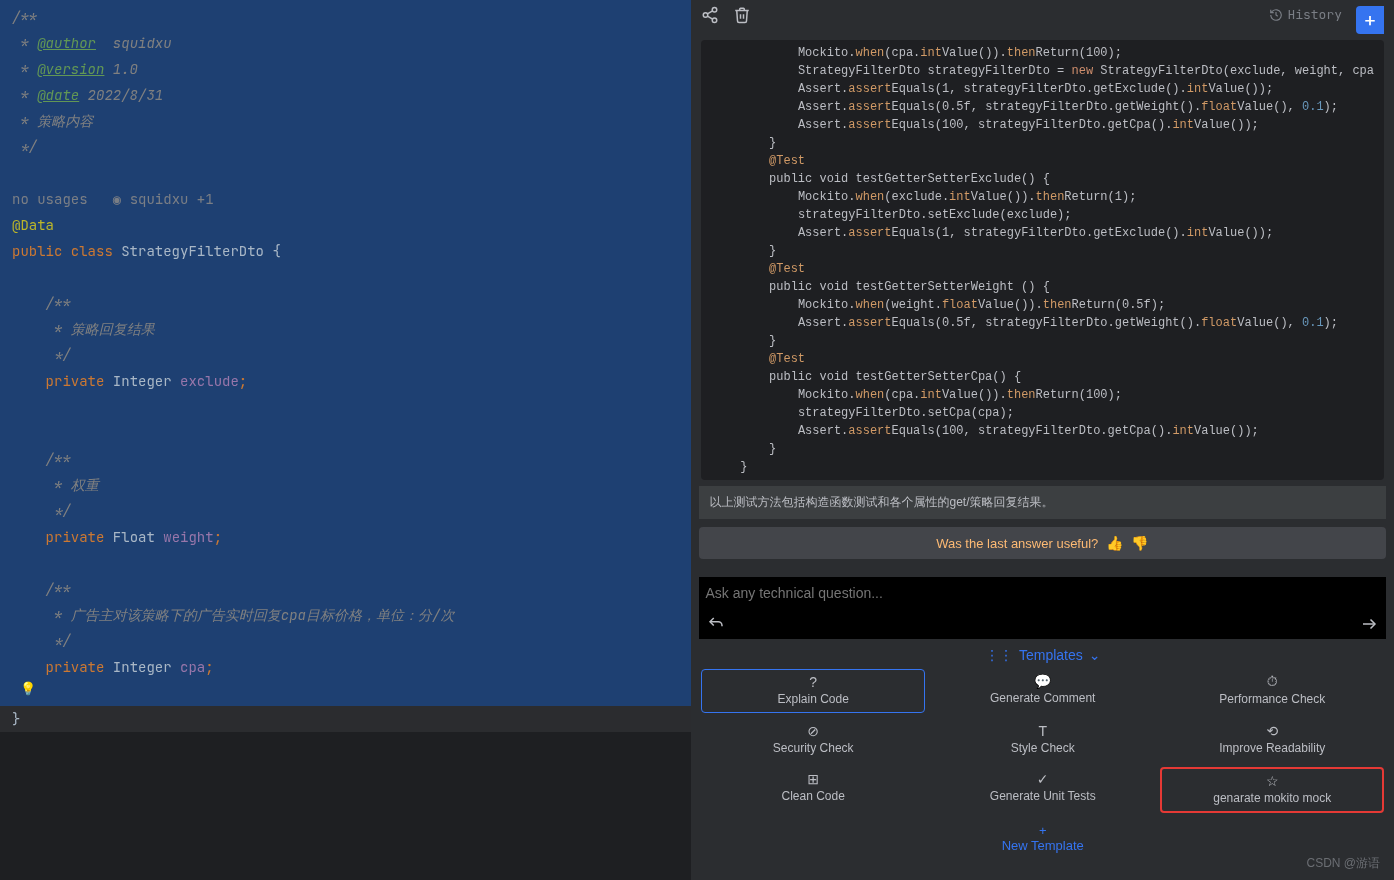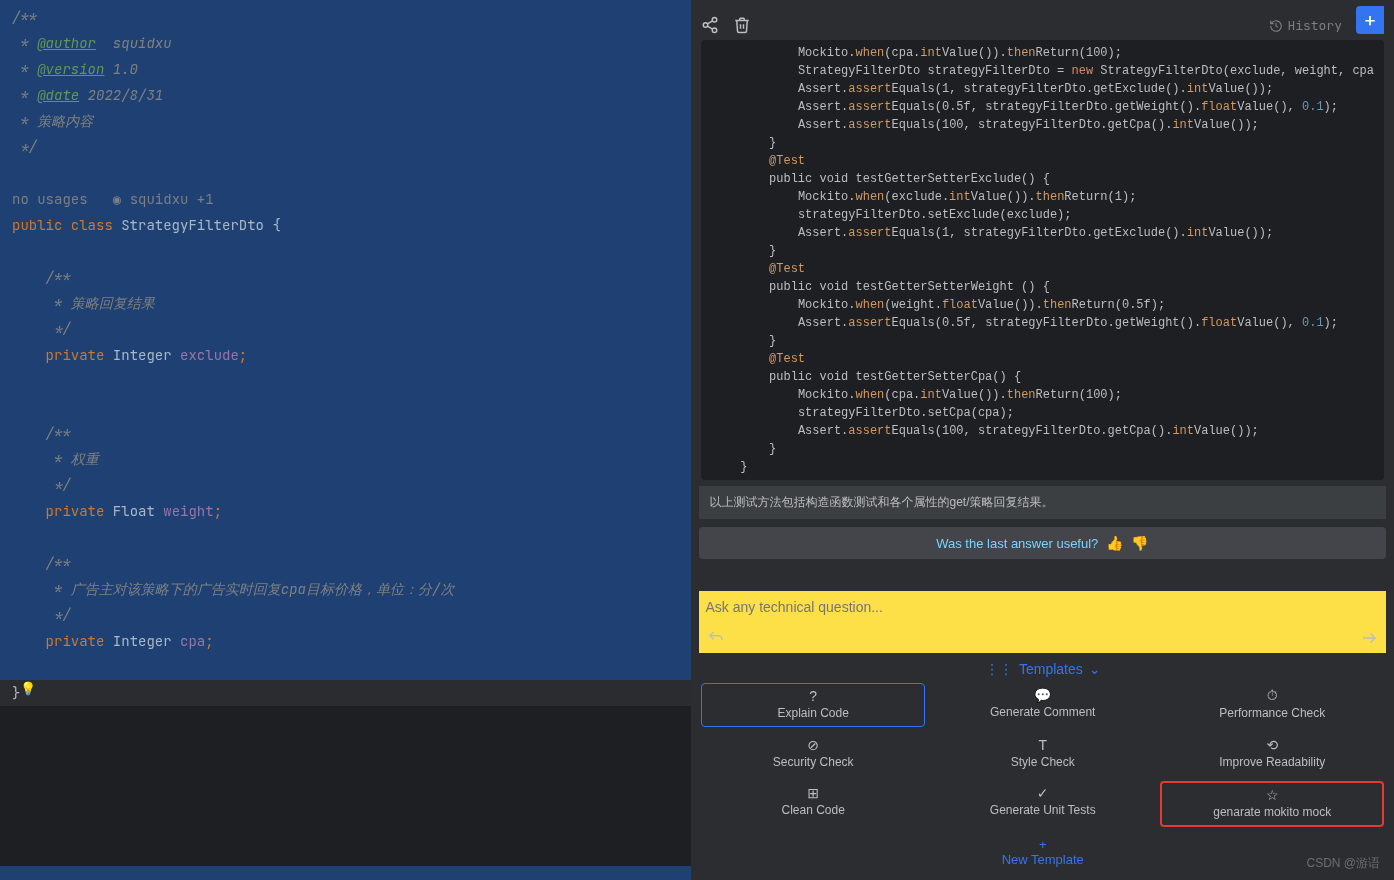--- a/index.html
+++ b/index.html
@@ -46,21 +46,21 @@
 .c-semicolon { color: #cc7832; }
 
 .right-pane {
   flex: 1;
   background: #2b2d30;
   display: flex;
   flex-direction: column;
 }
 .rp-toolbar {
   display: flex;
-  align-items: flex-end;
+  align-items: flex-start;
   padding: 6px 10px;
   gap: 14px;
   background: #2b2d30;
 }
 .rp-toolbar .spacer { flex: 1; }
 .rp-icon { color: #bcbec4; font-size: 16px; cursor: pointer; }
 .rp-history { color: #7a7e85; font-size: 13px; display: flex; align-items: center; gap: 4px; cursor: pointer;}
 .rp-plus {
   background: #3574f0;
   color: #fff;
@@ -90,33 +90,33 @@
   padding: 8px 10px;
   background: #3c3f41;
   color: #bcbec4;
   font-size: 12px;
   font-family: sans-serif;
 }
 .rp-useful {
   margin: 8px 8px;
   padding: 8px 10px;
   background: #43454a;
-  color: #7dd3fc;
+  color: #fdba74;
   text-align: center;
   font-size: 13px;
   font-family: sans-serif;
   display: flex;
   justify-content: center;
   align-items: center;
   gap: 8px;
   border-radius: 4px;
 }
 .rp-input {
-  margin: 24px 8px 0 8px;
-  background: #fde047;
+  margin: 10px 8px 0 8px;
+  background: #000000;
 }
 .rp-input input {
   width: 100%;
   background: transparent;
   border: none;
   color: #7a7e85;
   font-size: 14px;
   padding: 8px 6px;
   outline: none;
   font-family: sans-serif;
@@ -178,20 +178,21 @@
 
 <div class="left-pane">
   <div class="code-line"><span class="c-grey">/**</span></div>
   <div class="code-line"><span class="c-grey"> * </span><span class="c-doc-tag">@author</span><span class="c-grey">  </span><span class="c-grey">squidxu</span></div>
   <div class="code-line"><span class="c-grey"> * </span><span class="c-doc-tag">@version</span><span class="c-grey"> </span><span class="c-grey">1.0</span></div>
   <div class="code-line"><span class="c-grey"> * </span><span class="c-doc-tag">@date</span><span class="c-grey"> </span><span class="c-grey">2022/8/31</span></div>
   <div class="code-line"><span class="c-grey"> * </span><span class="c-grey">策略内容</span></div>
   <div class="code-line"><span class="c-grey"> */</span></div>
   <div class="code-line">&nbsp;</div>
   <div class="code-line"><span class="c-usages">no usages</span><span class="c-usages">   ◉ </span><span class="c-usages">squidxu +1</span></div>
+  <div class="code-line"><span class="c-anno">@Data</span></div>
   <div class="code-line"><span class="c-kw">public</span> <span class="c-kw">class</span> <span class="c-class">StrategyFilterDto</span> <span class="c-plain">{</span></div>
   <div class="code-line">&nbsp;</div>
 
   <div class="code-line">    <span class="c-grey">/**</span></div>
   <div class="code-line">    <span class="c-grey"> * </span><span class="c-grey">策略回复结果</span></div>
   <div class="code-line">    <span class="c-grey"> */</span></div>
   <div class="code-line">    <span class="c-kw">private</span> <span class="c-type">Integer</span> <span class="c-field">exclude</span><span class="c-semicolon">;</span></div>
   <div class="code-line">&nbsp;</div>
   <div class="code-line">&nbsp;</div>
 

